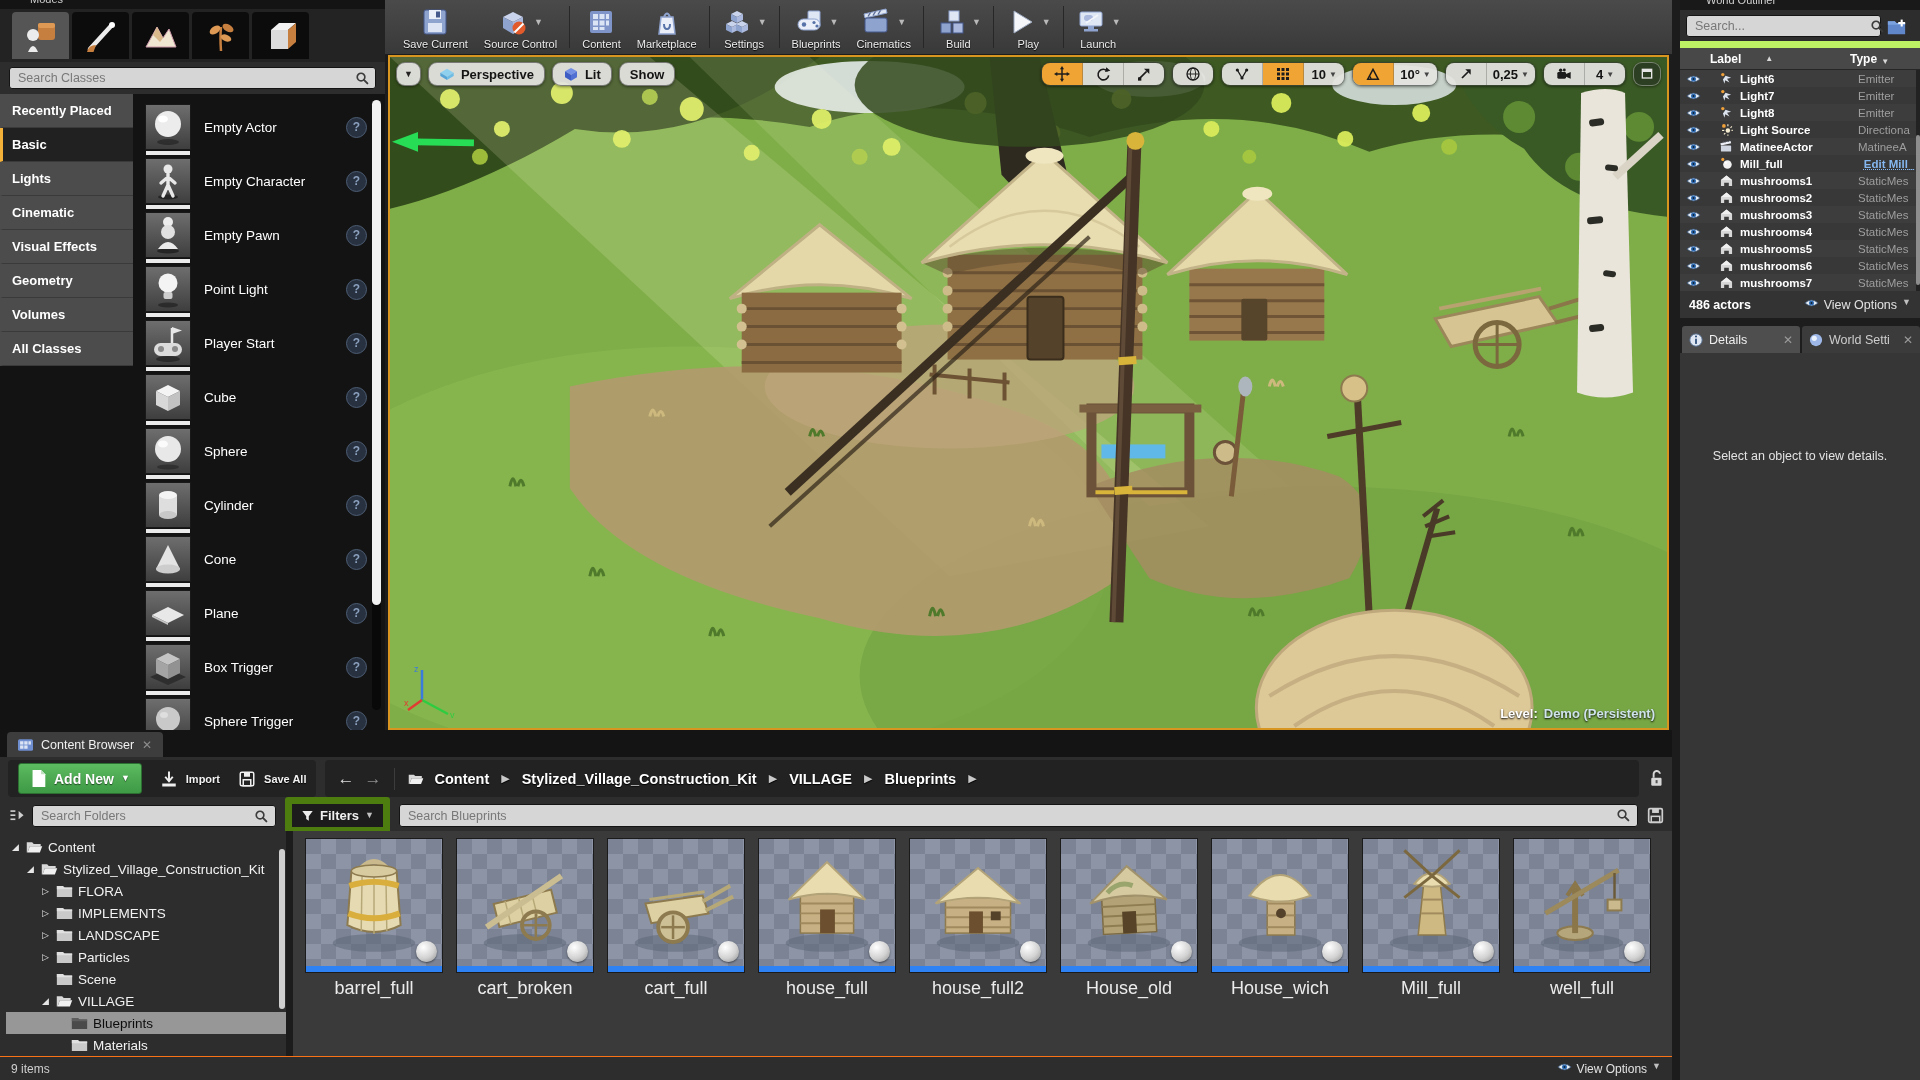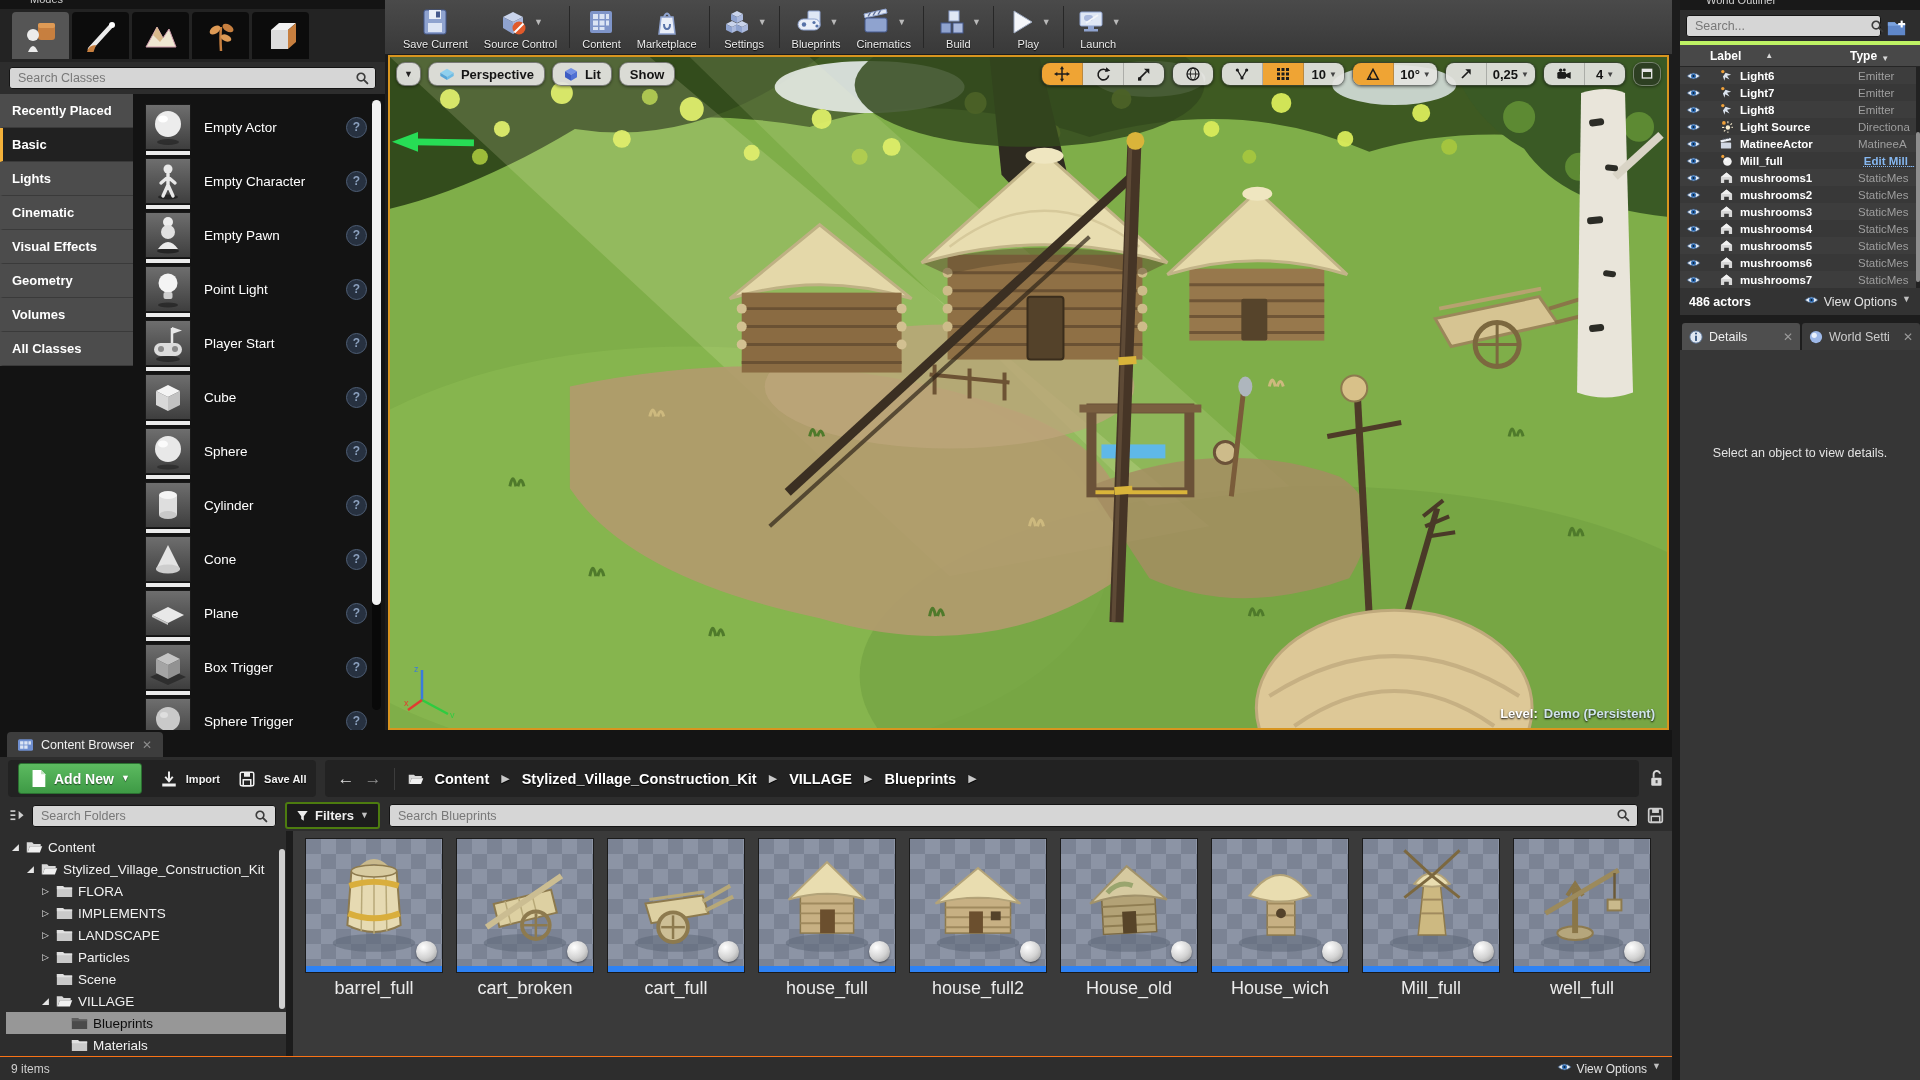--- a/index.html
+++ b/index.html
@@ -75,24 +75,24 @@
   #vp-level{position:absolute;right:12px;bottom:7px;font-size:13px;font-weight:bold;text-shadow:0 1px 2px #000;z-index:4;}
   #vp-level .lv-label{color:#fff;}
   #vp-level .lv-value{color:#cfe3ea;margin-left:6px;}
   #vp-gizmo{position:absolute;left:14px;bottom:10px;z-index:4;}
 
   
   #right-panel{position:absolute;left:1680px;top:0;width:240px;height:1080px;background:#2d2d2d;
     display:flex;flex-direction:column;}
   .outl-titlebar{height:10px;background:#191919;overflow:hidden;font-size:11px;color:#cfcfcf;}
   .outl-titlebar span{display:block;margin:-6px 0 0 26px;}
-  .outl-searchrow{display:flex;align-items:flex-end;gap:5px;padding:5px 13px 4px 6px;position:relative;}
+  .outl-searchrow{display:flex;align-items:center;gap:5px;padding:5px 13px 4px 6px;position:relative;}
   .outl-searchrow input{flex:1;height:22px;}
   .outl-search-glyph{position:absolute;right:36px;top:9px;}
-  .outl-header{height:21px;background:#484848;border-top:4px solid #bef264;border-bottom:1px solid #262626;
+  .outl-header{height:21px;background:#484848;border-top:7px solid #bef264;border-bottom:1px solid #262626;
     display:flex;align-items:center;font-size:12px;font-weight:bold;color:#fff;}
   .oh-spacer{width:30px;}
   .oh-label{flex:1;display:flex;align-items:center;gap:24px;}
   .oh-type{width:70px;display:flex;align-items:center;gap:4px;}
   .sort-glyph{font-size:8px;color:#d9d9d9;}
   #outl-rows{height:221px;overflow:hidden;position:relative;background:#383838;}
   .outl-row{height:17px;display:flex;align-items:center;}
   .outl-row:nth-child(odd){background:#3d3d3d;}
   .outl-eye{width:26px;display:flex;justify-content:center;flex:none;}
   .outl-eye svg{width:15px;height:10px;}
@@ -137,21 +137,21 @@
   .nav-arrow{font-size:17px;font-weight:bold;color:#dcdcdc;}
   .nav-arrow.fwd{color:#8f8f8f;}
   .nav-sep{width:1px;height:22px;background:#3c3c3c;margin:0 3px;}
   #breadcrumb{display:flex;align-items:center;gap:12px;font-size:14.5px;font-weight:bold;color:#fff;text-shadow:0 1px 1px #000;}
   #breadcrumb .crumb-sep{color:#c9c9c9;font-size:11px;}
   .btn-lock svg{width:16px;height:19px;}
   .cb-filterrow{height:31px;display:flex;align-items:center;gap:9px;padding:0 8px;}
   .cb-filter-left{width:268px;display:flex;align-items:center;gap:6px;position:relative;flex:none;}
   .cb-filter-left input{flex:1;height:22px;}
   .cb-filter-left .search-glyph2{position:absolute;right:8px;top:4px;}
-  .btn-filters{background:#1c1c1c;border:2px solid #4d7c0f;border-radius:3px;height:23px;display:flex;align-items:center;
+  .btn-filters{background:#1c1c1c;border:7px solid #4d7c0f;border-radius:3px;height:23px;display:flex;align-items:center;
     gap:6px;padding:0 9px;font-size:13px;font-weight:bold;color:#f0f0f0;flex:none;}
   .btn-filters svg{width:13px;height:13px;}
   .cb-searchwrap{flex:1;position:relative;}
   .cb-searchwrap input{width:100%;height:23px;}
   .cb-searchwrap .search-glyph2{position:absolute;right:8px;top:4px;}
   .btn-savesearch svg{width:17px;height:17px;}
   .cb-body{position:absolute;left:0;top:101px;bottom:24px;right:0;display:flex;}
   #cb-tree{width:280px;padding:5px 0 0 6px;position:relative;overflow:hidden;background:#2d2d2d;flex:none;}
   .tree-row{height:22px;display:flex;align-items:center;gap:5px;font-size:13.5px;color:#f2f2f2;white-space:nowrap;}
   .tree-row.selected{background:#979797;color:#0c0c0c;}

